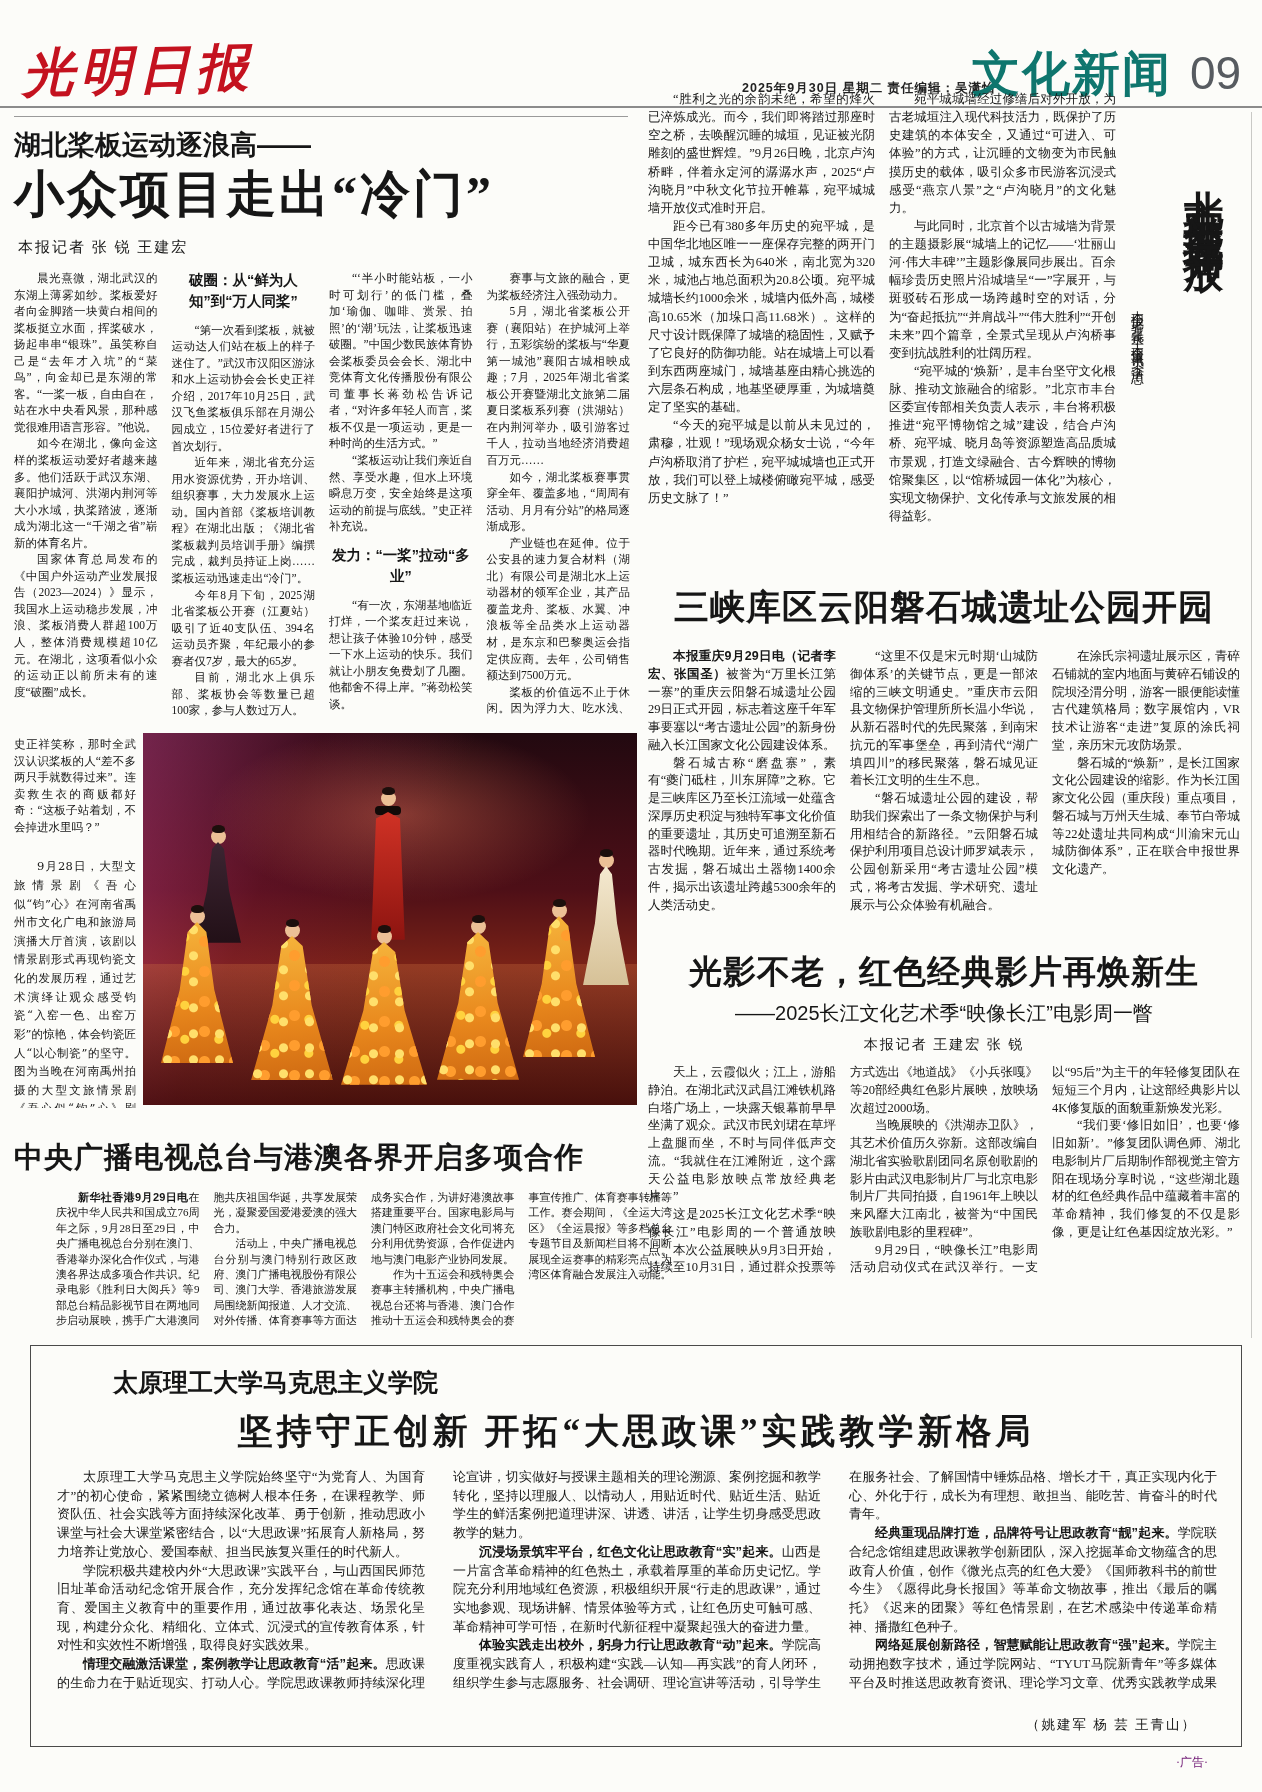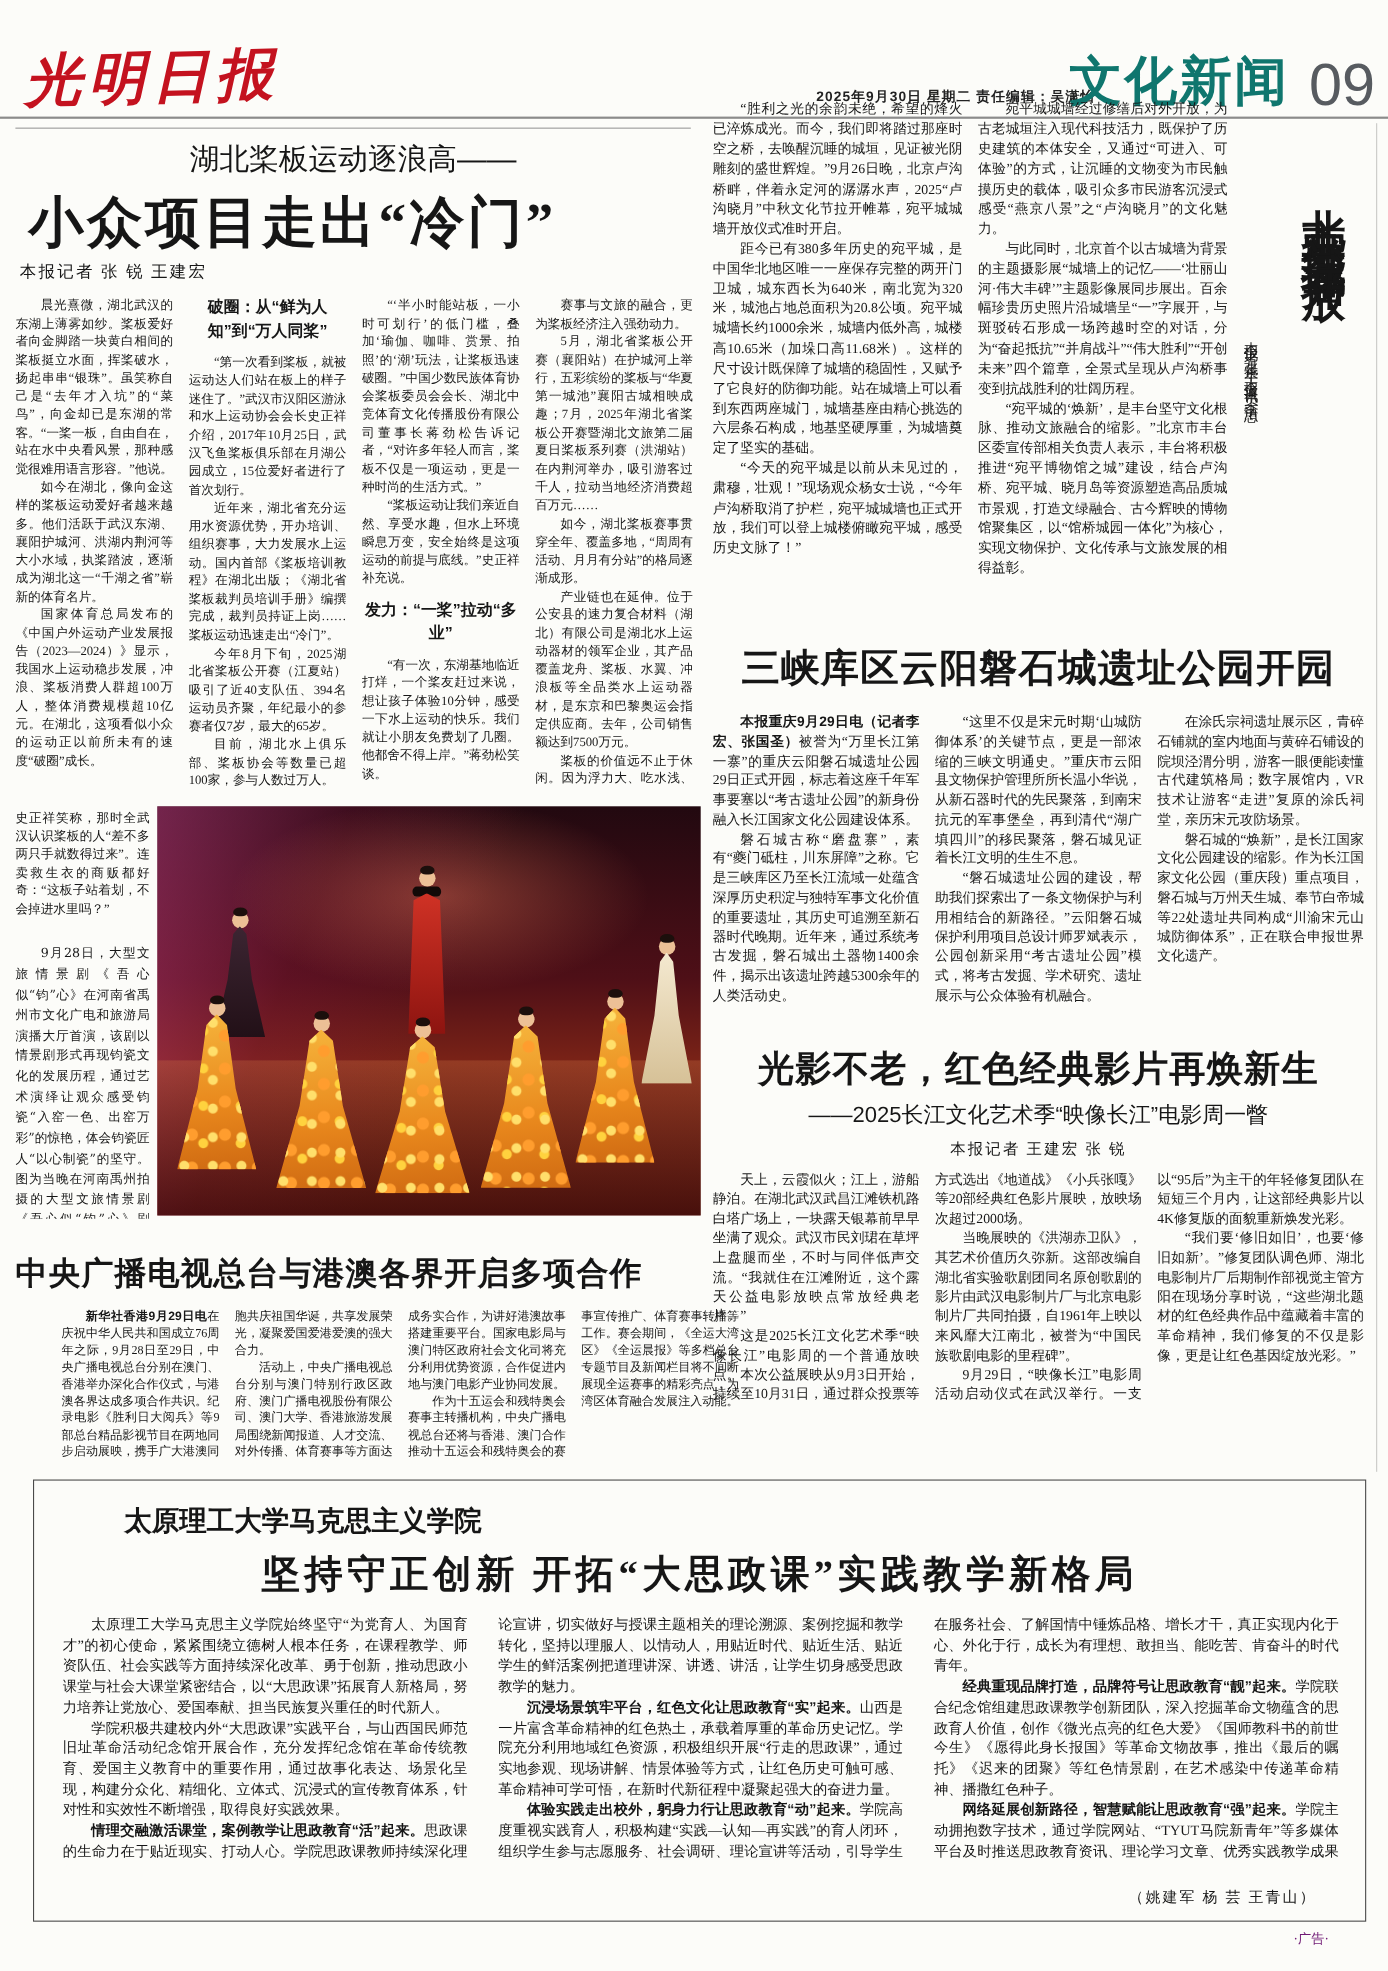--- a/index.html
+++ b/index.html
@@ -7,33 +7,33 @@
         font-family:"Liberation Serif",serif;color:#161616;overflow:hidden;}
   
   .masthead-logo{position:absolute;left:22px;top:36px;font-family:"DejaVu Serif",serif;
         font-style:italic;font-weight:bold;font-size:52px;color:#c4121f;letter-spacing:6px;
         transform:rotate(-1.5deg);}
   .dateline{position:absolute;left:742px;top:80px;font-family:"Liberation Sans",sans-serif;
         font-size:12.5px;font-weight:bold;color:#222;letter-spacing:1px;}
   .section-title{position:absolute;left:972px;top:42px;font-family:"Liberation Sans",sans-serif;
         font-weight:900;font-size:48px;color:#0f766e;letter-spacing:2px;}
   .page-num{position:absolute;left:1190px;top:46px;font-family:"Liberation Sans",sans-serif;
-        font-size:54px;color:#575b60;}
+        font-size:46px;color:#575b60;}
   .header-rule{position:absolute;left:0;top:106px;width:1262px;height:2px;background:#8b8b8b;}
   .right-rule{position:absolute;left:1251px;top:112px;width:1px;height:1226px;background:#c9c9c6;}
   
   .body-cols{column-gap:14px;text-align:justify;overflow:hidden;}
   .body-cols p{margin:0;text-indent:2em;}
   .body-cols h4.subhead{text-align:center;text-indent:0;
         font-family:"Liberation Sans",sans-serif;font-weight:bold;margin:10px 0;}
   .body-cols b{font-family:"Liberation Sans",sans-serif;}
   
   .lead-head{position:absolute;left:14px;top:116px;width:614px;border-top:1px solid #9a9a9a;padding-top:8px;}
-  .kicker{font-family:"Liberation Sans",sans-serif;font-weight:normal;font-size:27px;margin:2px 0 4px;text-align:center;}
-  .lead-title{font-weight:900;font-size:50px;letter-spacing:3px;line-height:1.1;margin:12px;}
+  .kicker{font-family:"Liberation Sans",sans-serif;font-weight:bold;font-size:27px;margin:2px 0 4px;}
+  .lead-title{font-weight:900;font-size:50px;letter-spacing:3px;line-height:1.1;margin:0;}
   .lead-byline{position:absolute;left:18px;top:238px;font-size:15px;letter-spacing:2px;}
   .lead-body{position:absolute;left:14px;top:270px;width:616px;height:456px;
         column-count:4;font-size:11.5px;line-height:1.44;}
   .lead-body h4.subhead{font-size:14.5px;}
   
   .photo-strip{position:absolute;left:14px;top:736px;width:122px;height:372px;overflow:hidden;}
   .strip-cont{font-size:11.5px;line-height:1.44;text-align:justify;}
   .strip-cont p{margin:0;text-indent:0;}
   .photo-caption{margin-top:22px;font-family:"DejaVu Serif",serif;font-size:11.5px;
         line-height:1.62;text-align:justify;text-indent:2em;}

